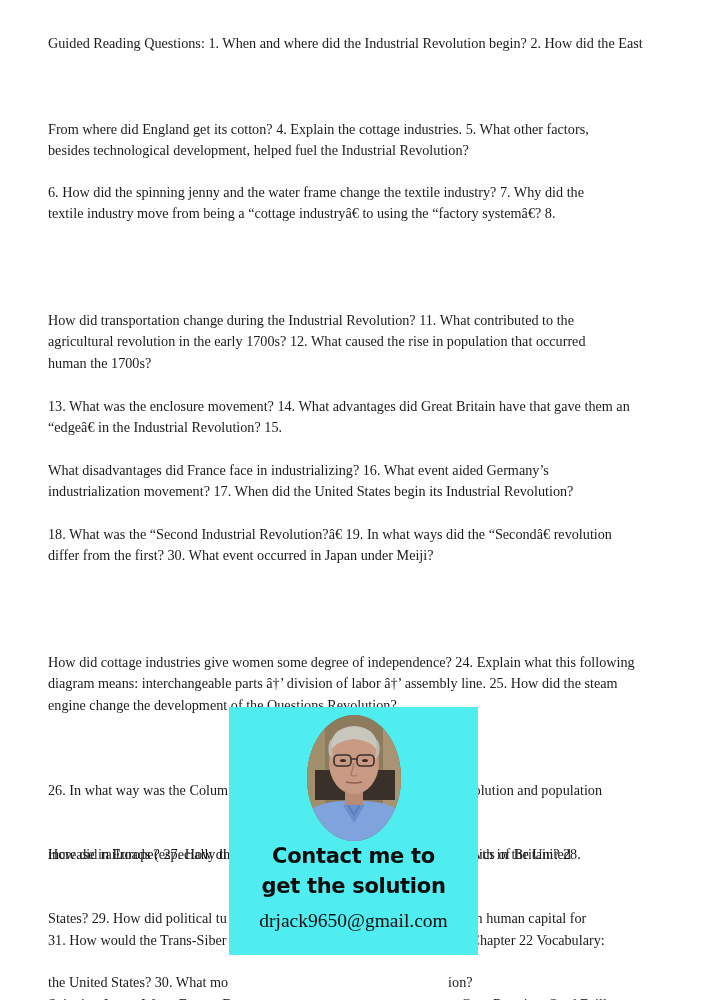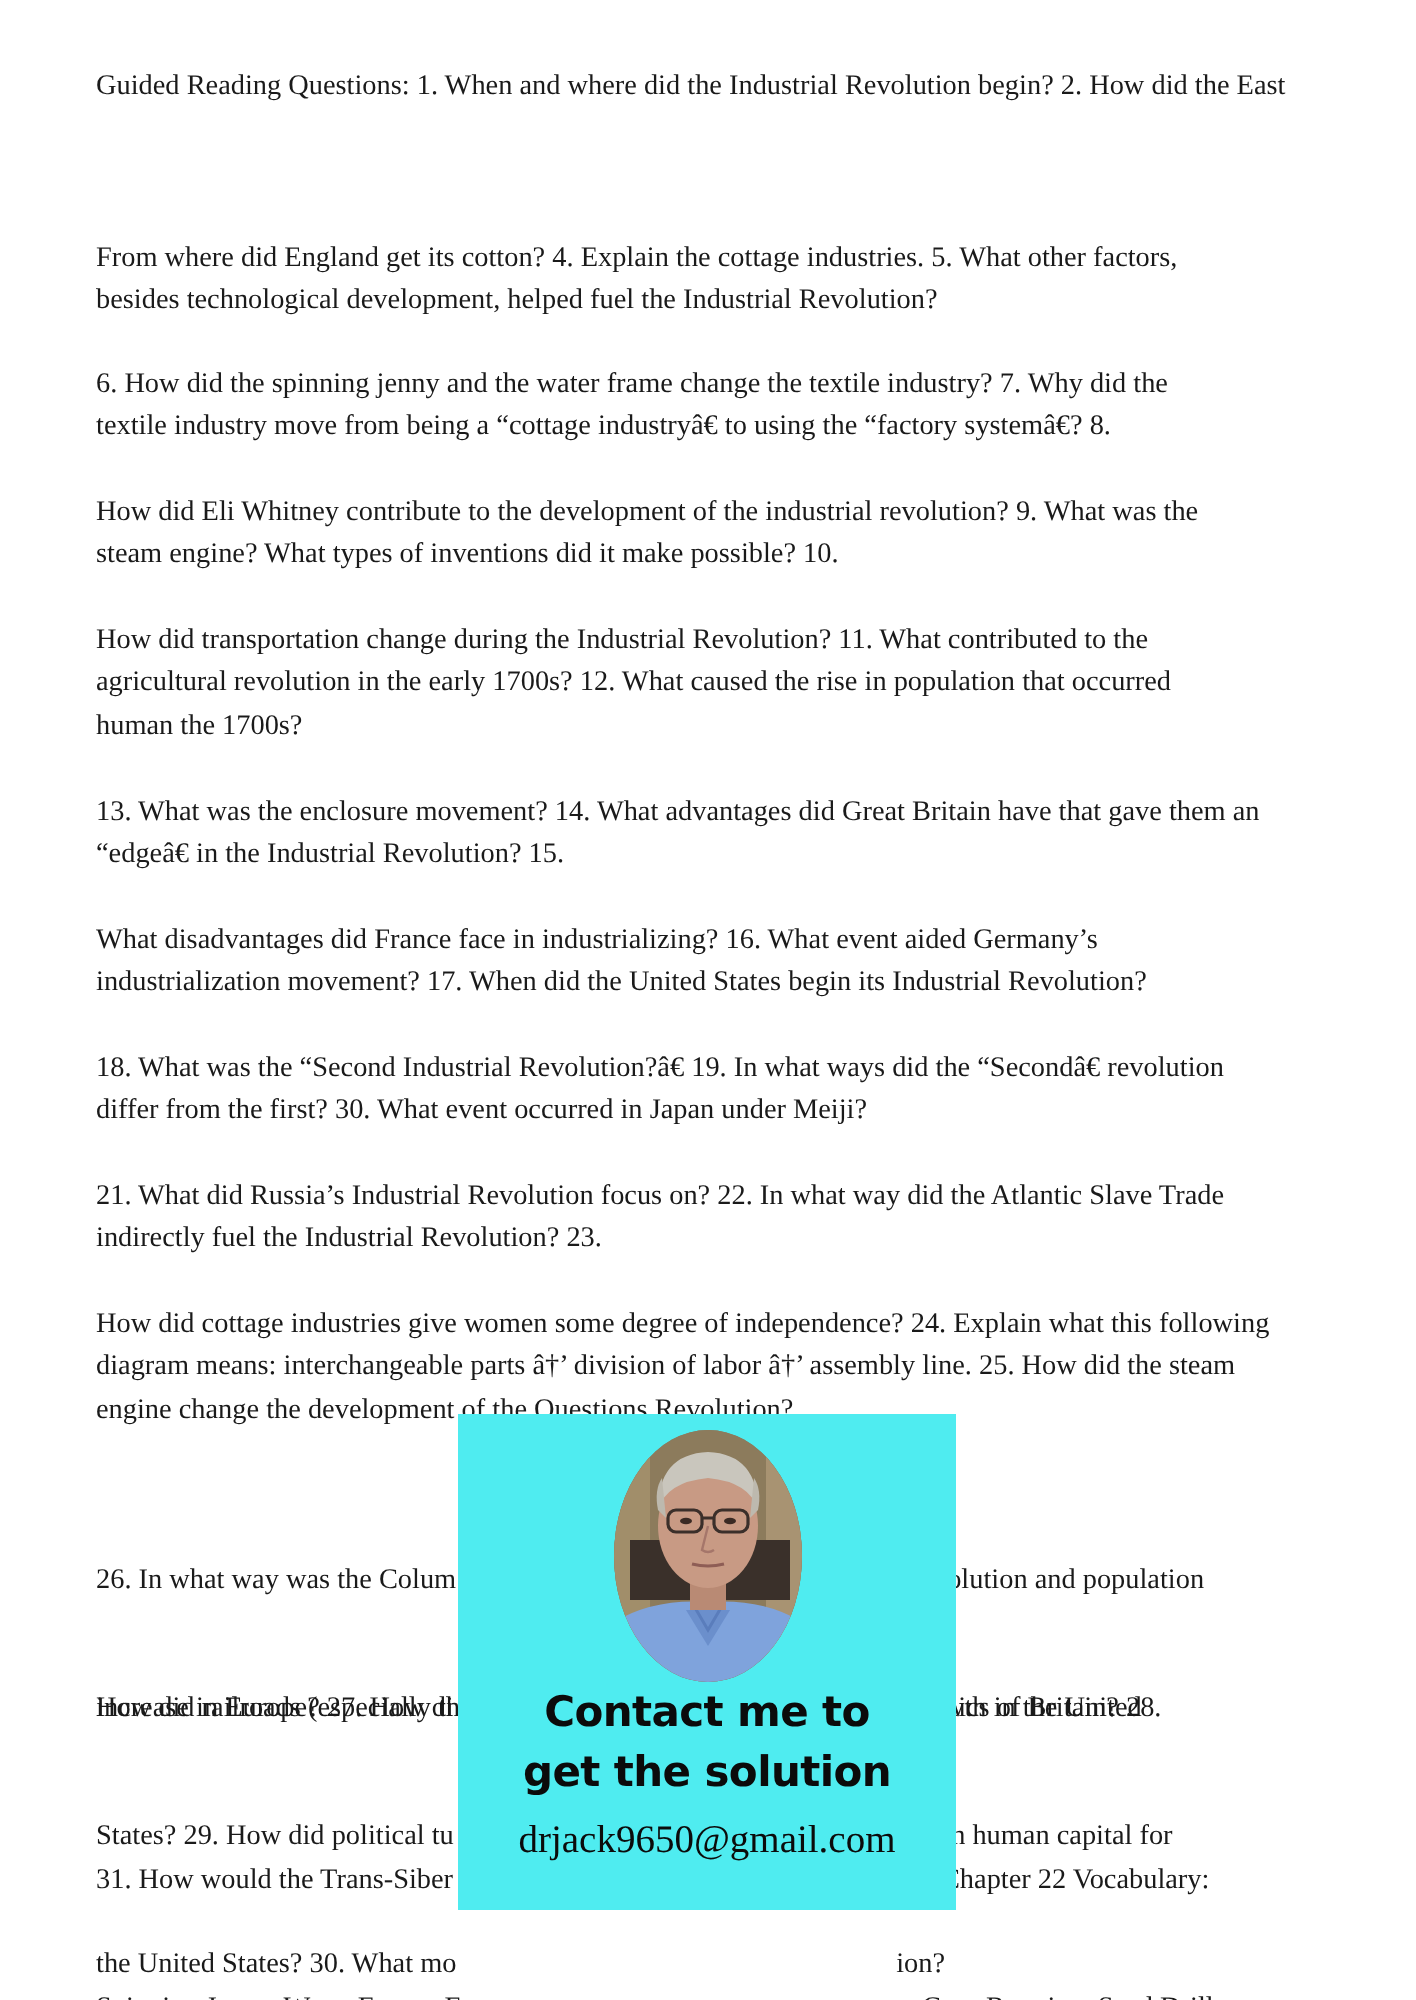--- a/index.html
+++ b/index.html
@@ -98,24 +98,20 @@
   <p class="para" style="top:119px">
     <span class="line">From where did England get its cotton? 4. Explain the cottage industries. 5. What other factors,</span>
     <span class="line">besides technological development, helped fuel the Industrial Revolution?</span>
   </p>
 
   <p class="para" style="top:182px">
     <span class="line">6. How did the spinning jenny and the water frame change the textile industry? 7. Why did the</span>
     <span class="line">textile industry move from being a “cottage industryâ€ to using the “factory systemâ€? 8.</span>
   </p>
 
-  <p class="para" style="top:246px">
-    <span class="line">How did Eli Whitney contribute to the development of the industrial revolution? 9. What was the</span>
-    <span class="line">steam engine? What types of inventions did it make possible? 10.</span>
-  </p>
 
   <p class="para" style="top:310px">
     <span class="line">How did transportation change during the Industrial Revolution? 11. What contributed to the</span>
     <span class="line">agricultural revolution in the early 1700s? 12. What caused the rise in population that occurred</span>
     <span class="line">human the 1700s?</span>
   </p>
 
   <p class="para" style="top:396px">
     <span class="line">13. What was the enclosure movement? 14. What advantages did Great Britain have that gave them an</span>
     <span class="line">“edgeâ€ in the Industrial Revolution? 15.</span>
@@ -124,24 +120,20 @@
   <p class="para" style="top:460px">
     <span class="line">What disadvantages did France face in industrializing? 16. What event aided Germany’s</span>
     <span class="line">industrialization movement? 17. When did the United States begin its Industrial Revolution?</span>
   </p>
 
   <p class="para" style="top:524px">
     <span class="line">18. What was the “Second Industrial Revolution?â€ 19. In what ways did the “Secondâ€ revolution</span>
     <span class="line">differ from the first? 30. What event occurred in Japan under Meiji?</span>
   </p>
 
-  <p class="para" style="top:588px">
-    <span class="line">21. What did Russia’s Industrial Revolution focus on? 22. In what way did the Atlantic Slave Trade</span>
-    <span class="line">indirectly fuel the Industrial Revolution? 23.</span>
-  </p>
 
   <p class="para" style="top:652px">
     <span class="line">How did cottage industries give women some degree of independence? 24. Explain what this following</span>
     <span class="line">diagram means: interchangeable parts â†’ division of labor â†’ assembly line. 25. How did the steam</span>
     <span class="line">engine change the development of the Questions Revolution?</span>
   </p>
 
   <p class="para" style="top:737px; white-space:pre">
     <span class="line">26. In what way was the Colum                                                              l revolution and population</span>
     <span class="line">increase in Europe? 27. How di                                                              graphics of Britain? 28.</span>

